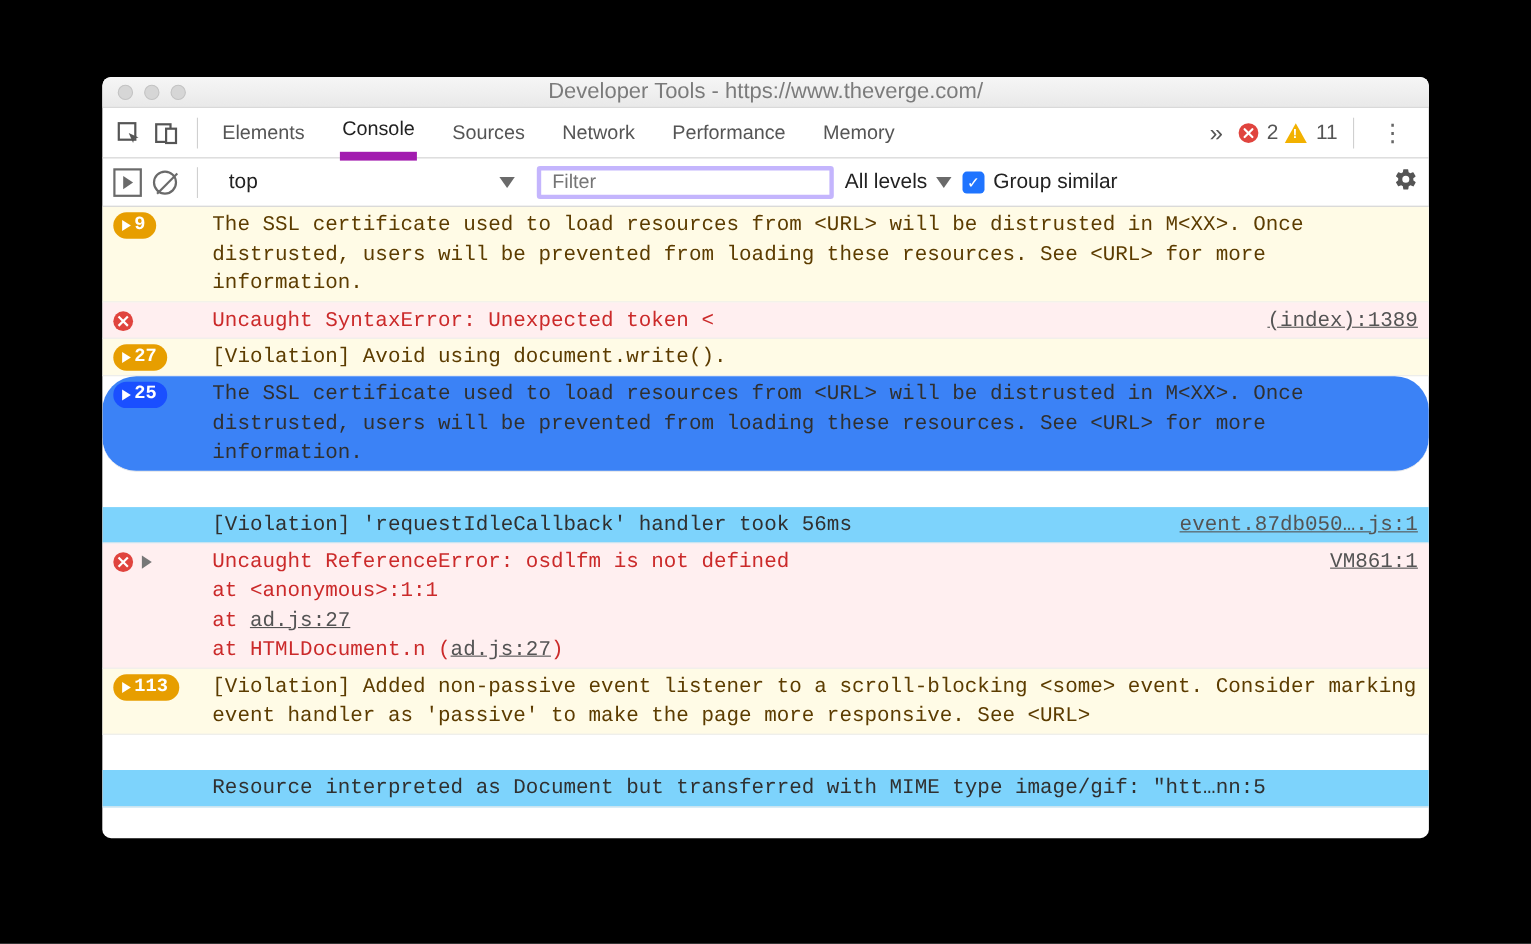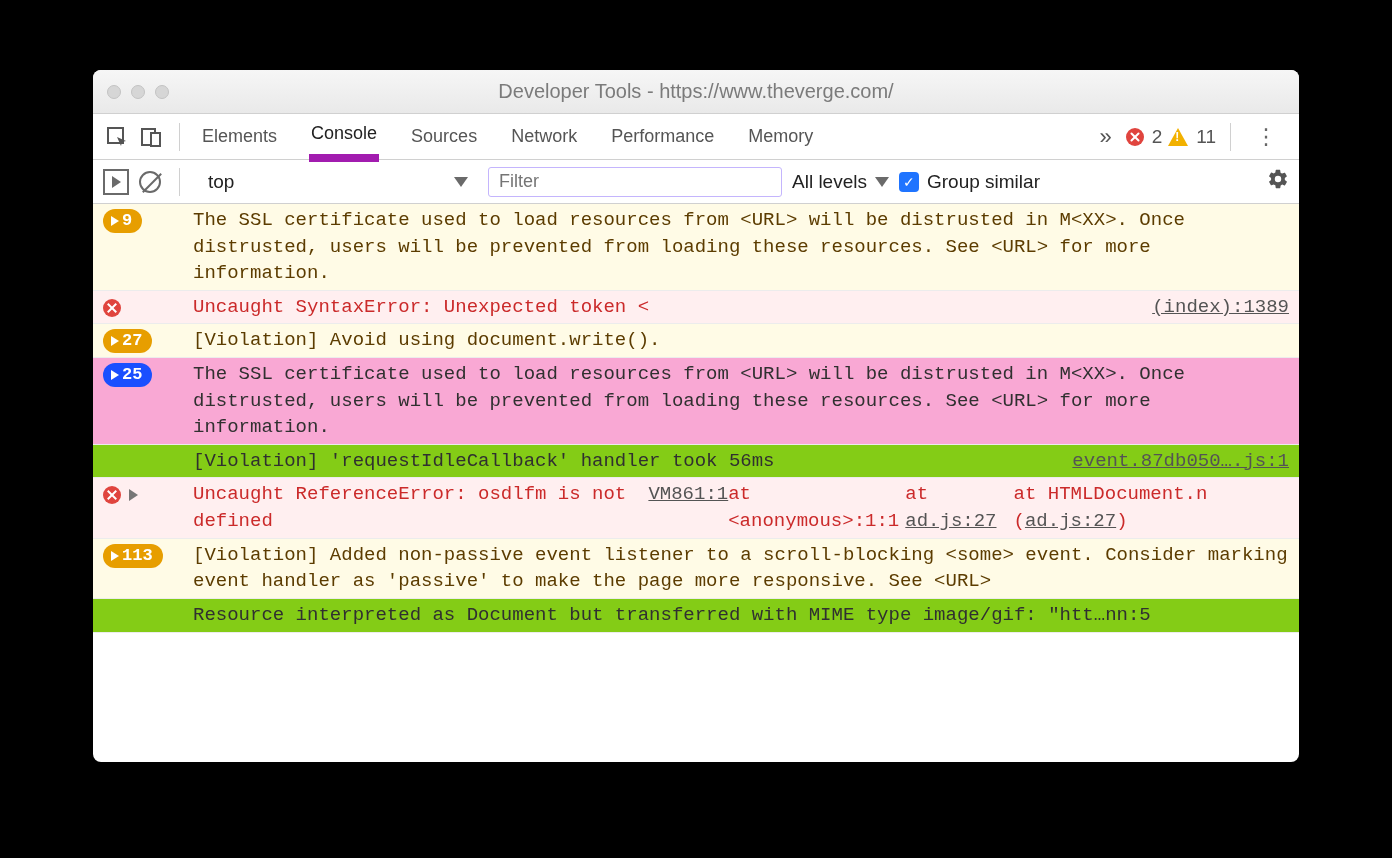--- a/index.html
+++ b/index.html
@@ -18,21 +18,21 @@
     width: 1206px;
     height: 692px;
     background: #fff;
     border-radius: 8px;
     box-shadow: 0 20px 60px rgba(0,0,0,0.6);
     overflow: hidden;
     display: flex;
     flex-direction: column;
   }
   .titlebar {
-    height: 44px;
+    height: 28px;
     background: linear-gradient(#f6f6f6,#e9e9e9);
     border-bottom: 1px solid #d0d0d0;
     display: flex;
     align-items: center;
     position: relative;
   }
   .traffic {
     display: flex;
     gap: 10px;
     padding-left: 14px;
@@ -98,21 +98,21 @@
   .play-box .tri { width:0;height:0;border-top:6px solid transparent;border-bottom:6px solid transparent;border-left:9px solid #6a6a6a; }
   .no-circ { width:22px;height:22px;border:2px solid #6a6a6a;border-radius:50%;position:relative; }
   .no-circ::after { content:"";position:absolute;left:-2px;top:9px;width:26px;height:2px;background:#6a6a6a;transform:rotate(-45deg); }
   .context-select {
     display:flex;align-items:center;justify-content:space-between;
     width: 280px; padding: 0 10px; height:30px;
     color:#222;
   }
   .caret-down { width:0;height:0;border-left:7px solid transparent;border-right:7px solid transparent;border-top:10px solid #6a6a6a; }
   .filter-input {
-    width: 294px; height: 30px; border: 1px solid #c4b5fd; border-radius: 3px;
+    width: 270px; height: 30px; border: 4px solid #c4b5fd; border-radius: 3px;
     padding: 0 10px; font-size: 18px; color: #888; background:#fff;
   }
   .levels { display:flex; align-items:center; gap:8px; color:#222; }
   .chk {
     width:20px;height:20px;border-radius:4px;background:#1f74ff;display:flex;align-items:center;justify-content:center;color:#fff;font-size:14px;
   }
   .gear { font-size: 22px; color:#555; margin-left:auto; }
 
   .log {
     flex:1; overflow:hidden;
@@ -120,22 +120,22 @@
     font-size: 19px;
     line-height: 1.4;
   }
   .row {
     display:flex; padding: 3px 10px 3px 10px;
     border-bottom: 1px solid #ececec;
     position: relative;
   }
   .row.warn { background: #fffbe6; color: #5c3c00; }
   .row.err  { background: #ffeff0; color: #cb2a2a; }
-  .row.info { background: #f9a8d4; color: #303030; }
-  .row.violation { background: #84cc16; color: #303030; }
+  .row.info { background: #3b82f6; color: #303030; border-radius: 31px; }
+  .row.violation { background: #7dd3fc; color: #303030; margin-top: 32px; }
   .gutter { width: 90px; flex: 0 0 90px; display:flex; align-items:flex-start; gap:8px; padding-top:2px; }
   .pill {
     display:inline-flex;align-items:center;gap:3px;
     color:#fff;font-weight:bold;font-size:17px;
     padding: 0 10px 0 8px; border-radius: 12px; height: 24px;
   }
   .pill .ptri { width:0;height:0;border-top:5px solid transparent;border-bottom:5px solid transparent;border-left:8px solid #fff; }
   .pill.orange { background:#e79e00; }
   .pill.blue   { background:#1a4fff; }
   .sm-err {
@@ -291,21 +291,21 @@
             <div class="msg">[Violation] 'requestIdleCallback' handler took 56ms</div>
             <a class="srclink">event.87db050….js:1</a>
           </div>
         </div>
       </div>
       <div class="row err">
         <div class="gutter">
           <span class="sm-err"></span>
           <span class="expand-tri"></span>
         </div>
-        <div style="flex: 1 1 0%; display: flex; flex-direction: row;">
+        <div style="flex: 1 1 0%; display: flex; flex-direction: column;">
           <div style="display: flex;">
             <div class="msg">Uncaught ReferenceError: osdlfm is not defined</div>
             <a class="srclink">VM861:1</a>
           </div>
           <div class="stack">    at &lt;anonymous&gt;:1:1</div>
           <div class="stack">    at <a>ad.js:27</a></div>
           <div class="stack">    at HTMLDocument.n (<a>ad.js:27</a>)</div>
         </div>
       </div>
       <div class="row warn">

